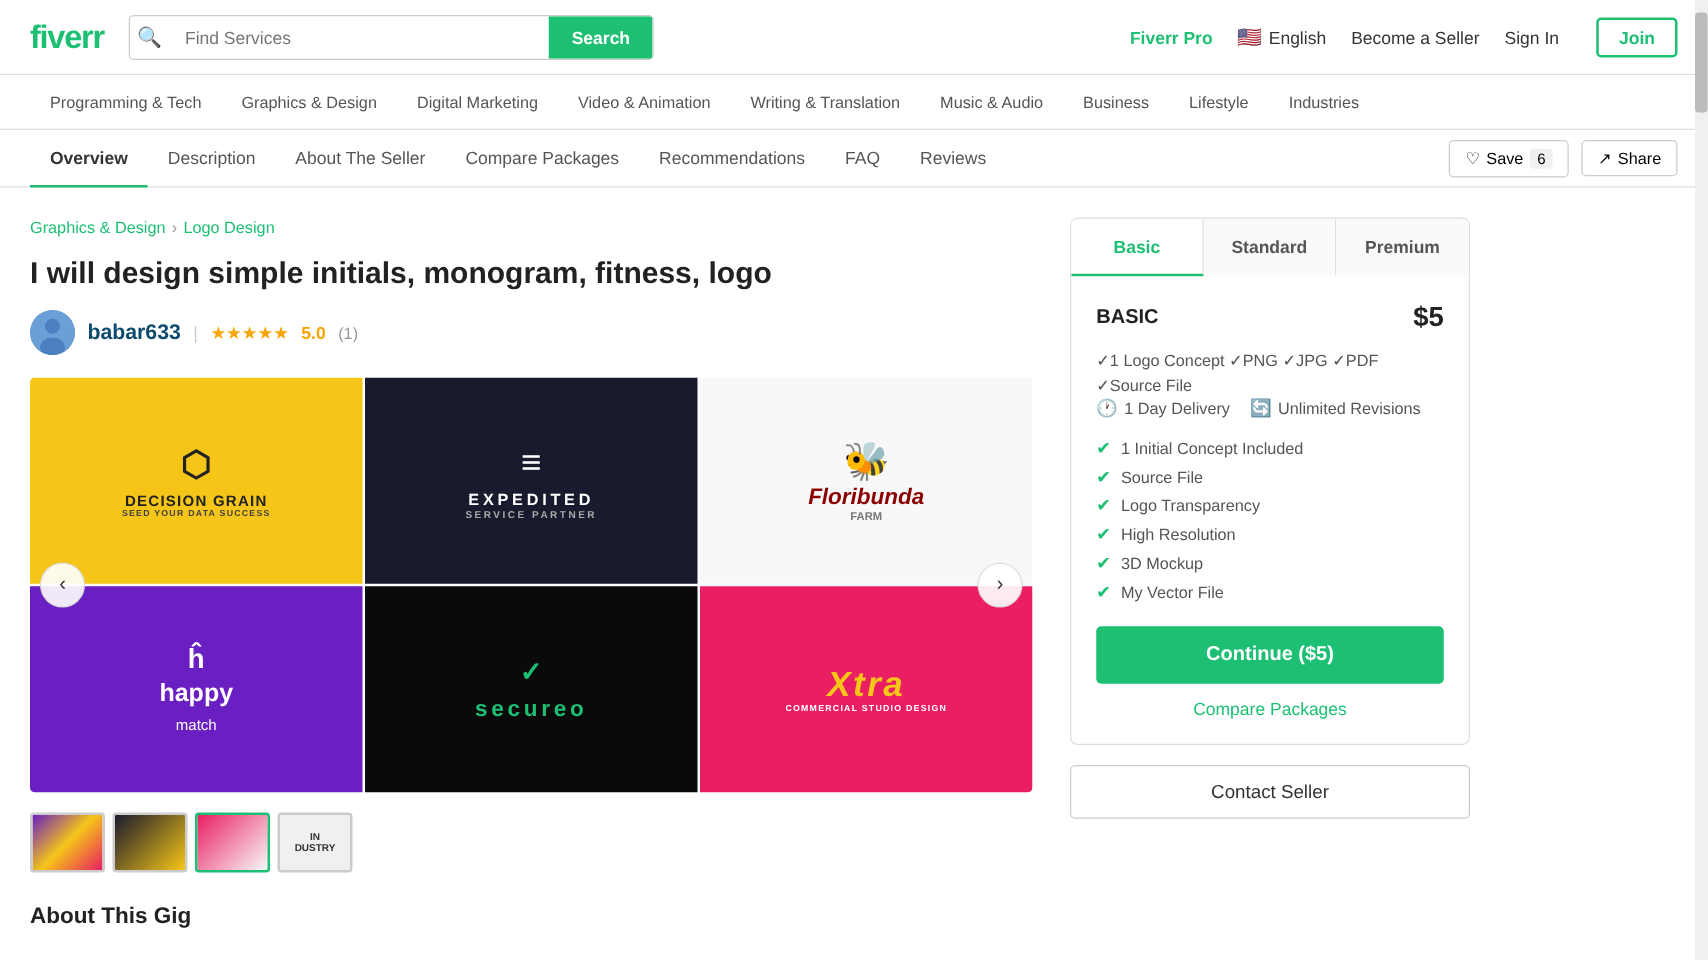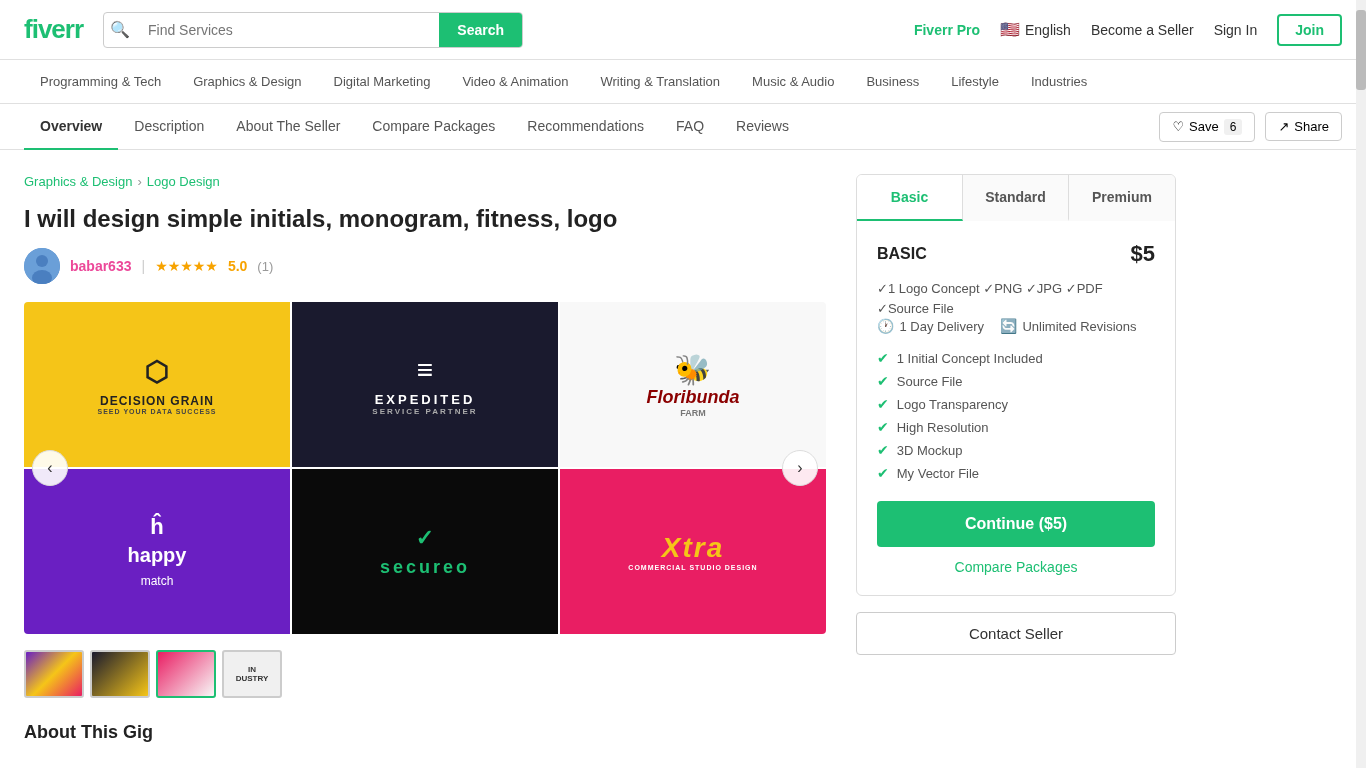--- a/index.html
+++ b/index.html
@@ -74,20 +74,21 @@
     }
     .join-btn {
       border: 2px solid #1dbf73;
       color: #1dbf73;
       background: transparent;
       padding: 6px 16px;
       border-radius: 4px;
       font-size: 14px;
       font-weight: 600;
       cursor: pointer;
+      margin-left: 10px;
     }
 
     
     .nav-categories {
       display: flex;
       align-items: center;
       padding: 0 24px;
       border-bottom: 1px solid #e0e0e0;
       background: #fff;
       gap: 0;
@@ -202,21 +203,21 @@
       border-radius: 50%;
       background: linear-gradient(135deg, #6a9fd8, #4a7fc0);
       display: flex;
       align-items: center;
       justify-content: center;
       color: #fff;
       font-size: 14px;
       font-weight: 700;
       overflow: hidden;
     }
-    .seller-name { font-weight: 600; color: #ec4899; font-size: 14px; }
+    .seller-name { font-weight: 600; color: #0c4a6e; font-size: 17px; }
     .seller-divider { color: #ccc; }
     .stars { color: #f7a300; font-size: 14px; }
     .rating-score { font-weight: 700; color: #f7a300; }
     .rating-count { color: #999; font-size: 13px; }
 
     
     .gallery-container {
       position: relative;
       background: #f5f5f5;
       border-radius: 4px;

